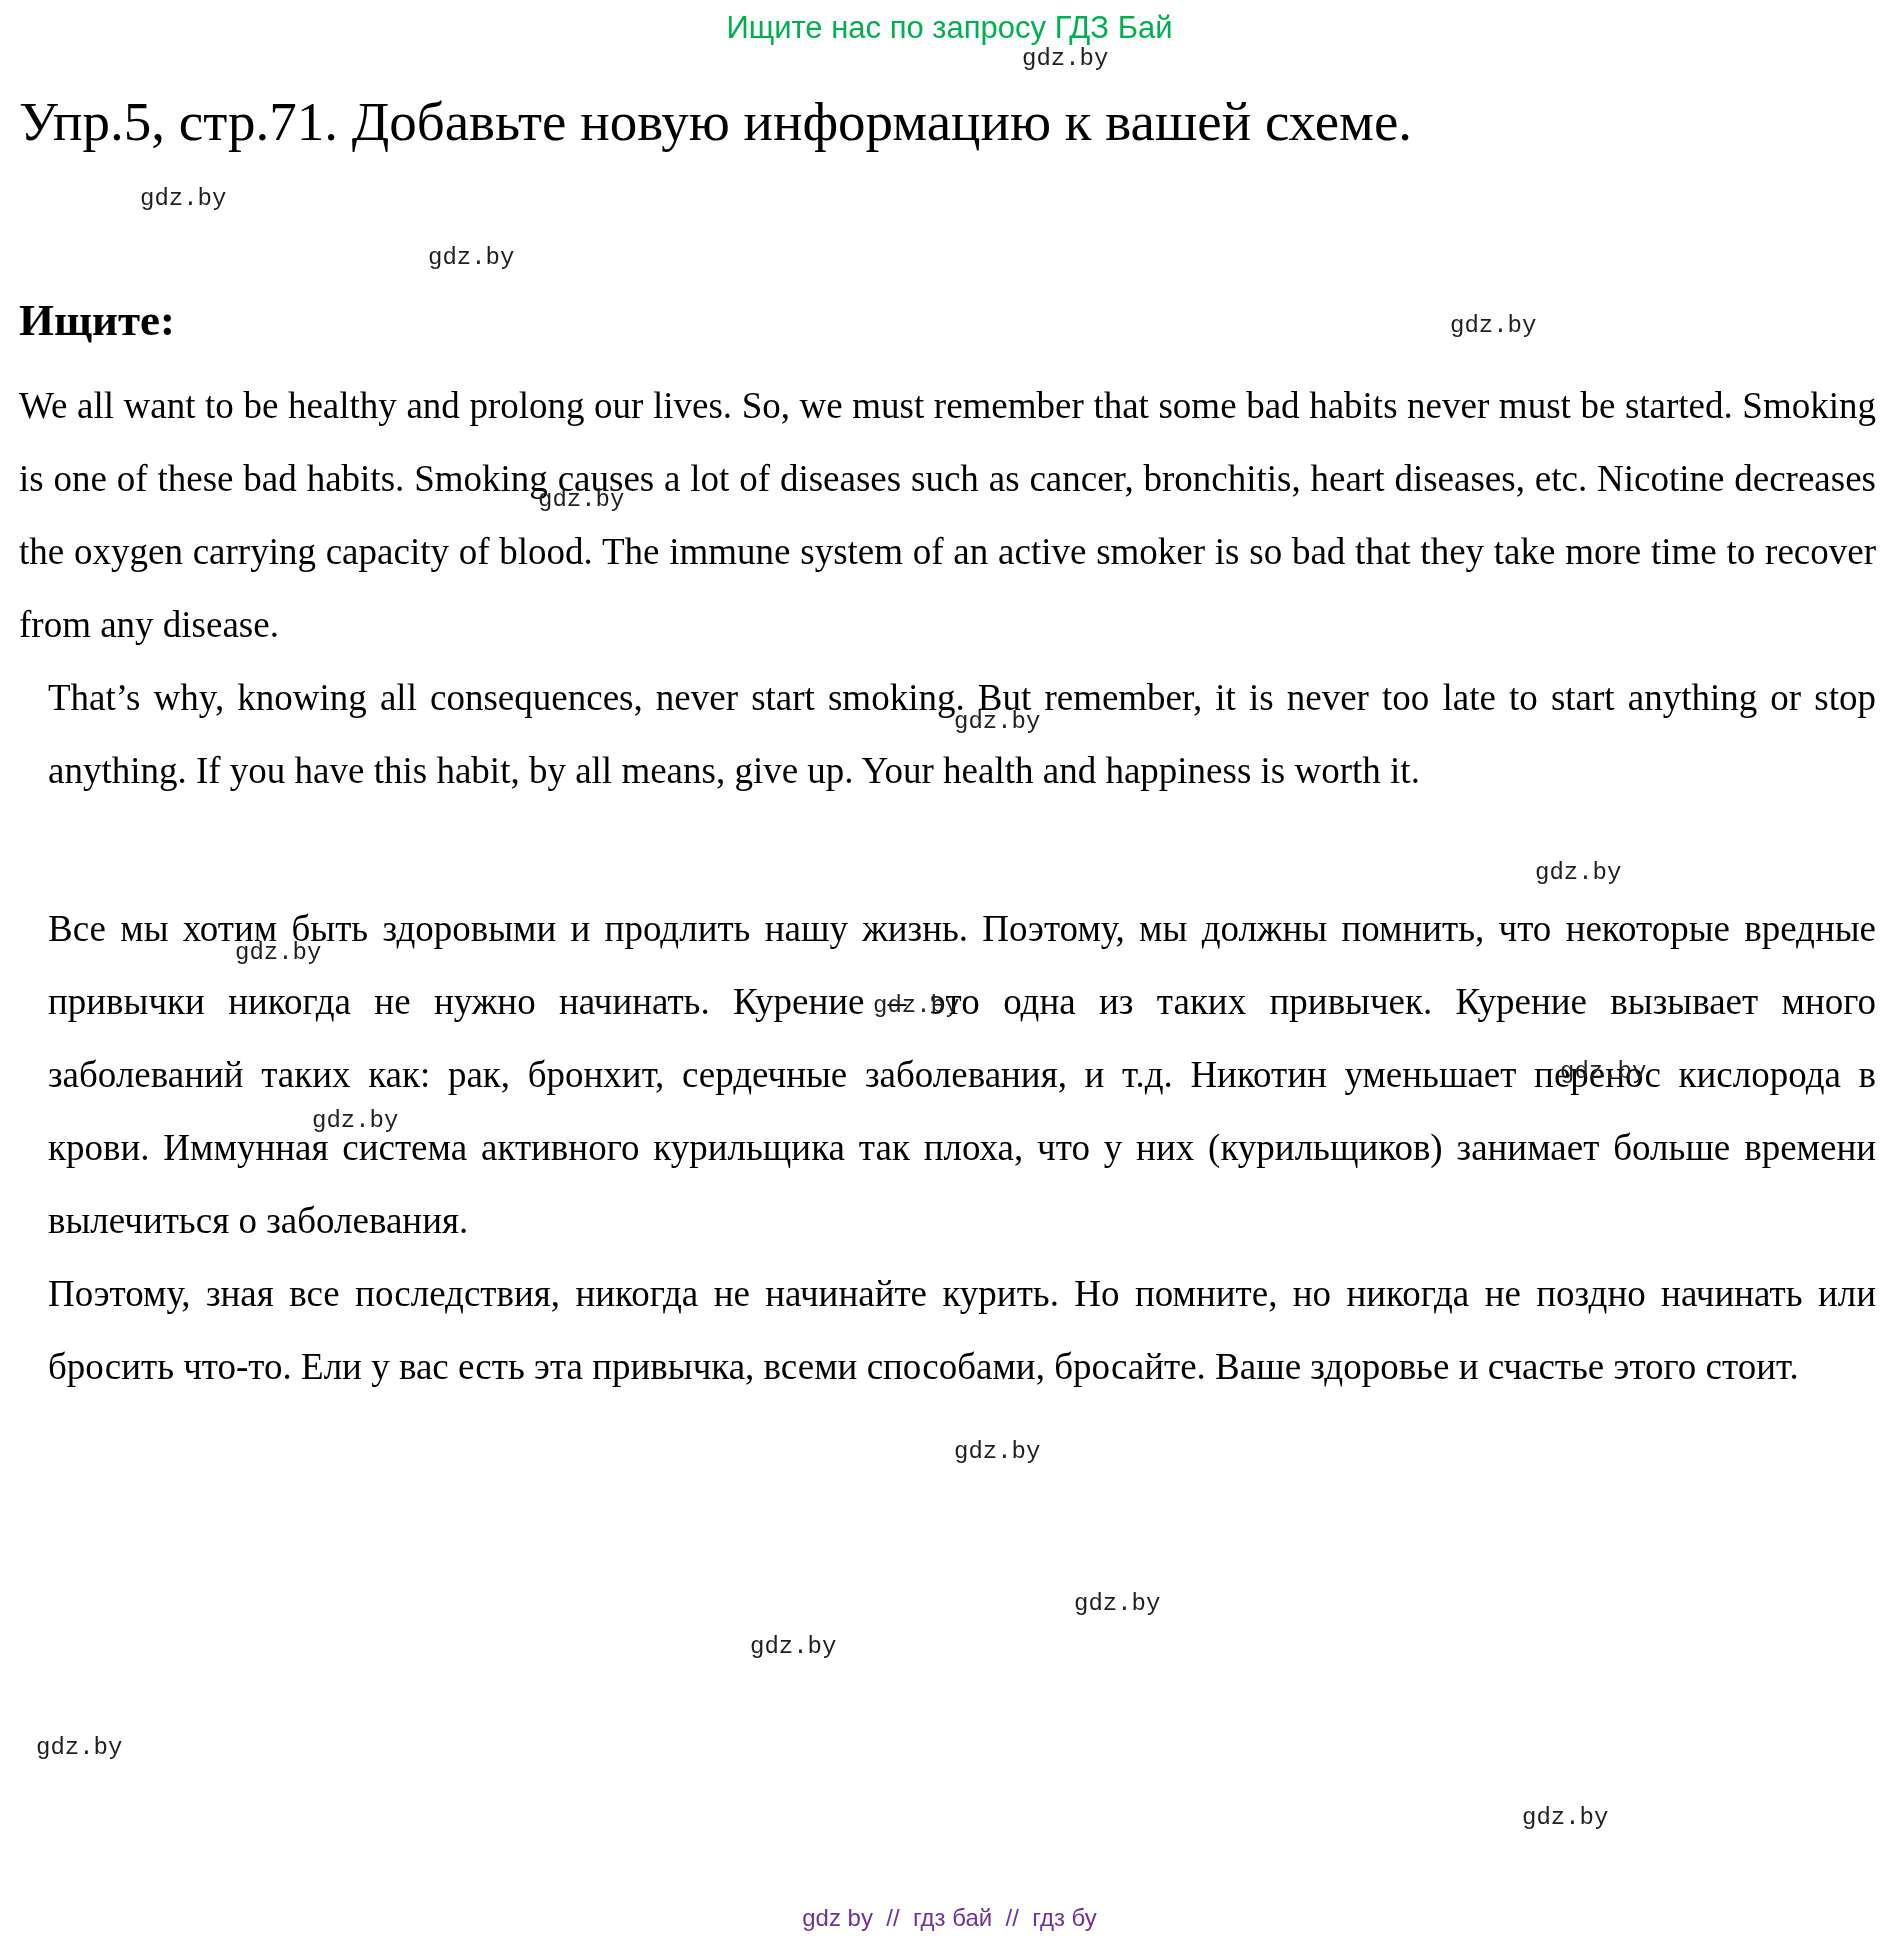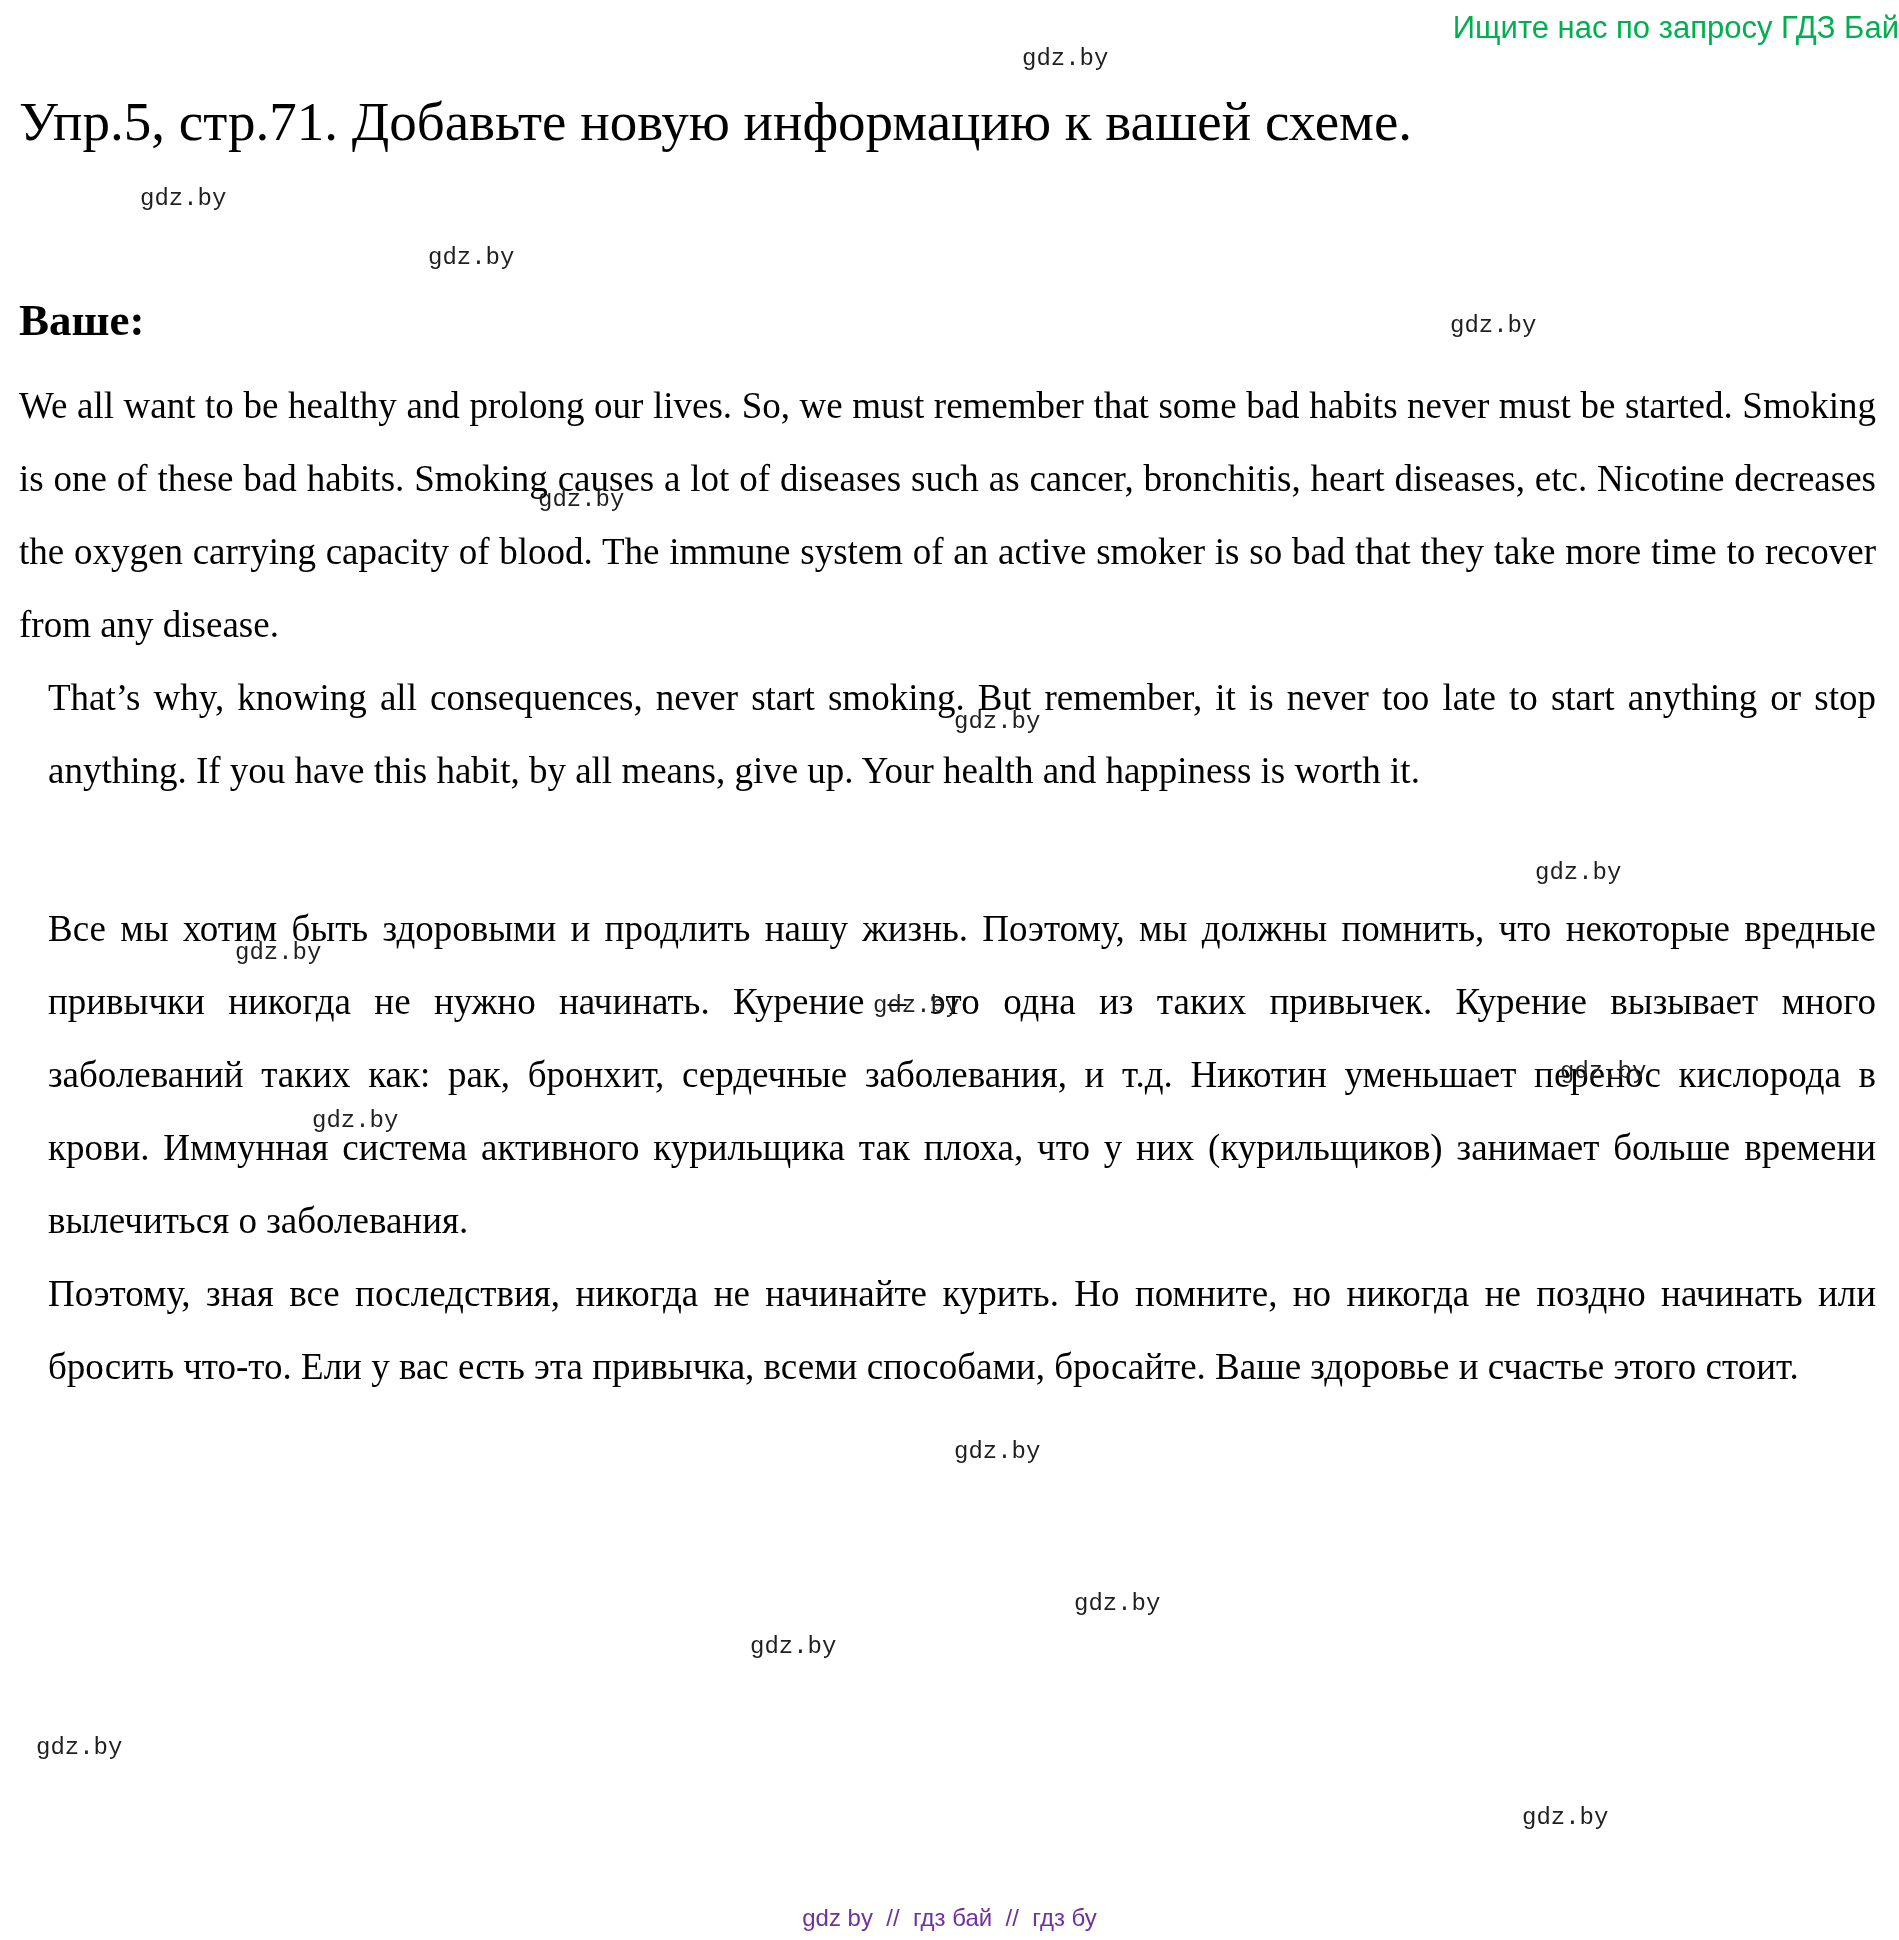--- a/index.html
+++ b/index.html
@@ -10,21 +10,21 @@
     width: 1899px;
     height: 1941px;
     background: #ffffff;
     font-family: "Liberation Serif", serif;
     color: var(--text-color, #000000);
     overflow: hidden;
   }
 
   .green-header {
     padding-top: 9.5px;
-    text-align: right;
+    text-align: center;
     font-family: "Liberation Sans", sans-serif;
     font-size: 31px;
     font-weight: 400;
     color: var(--green, #00b050);
   }
 
   .title {
     margin: 42px 23px 0 19px;
     font-size: 55px;
     line-height: 1.25;
@@ -69,21 +69,21 @@
 </style>
 </head>
 <body>
 
 <div class="page">
 
   <div class="green-header">Ищите нас по запросу ГДЗ Бай</div>
 
   <div class="title">Упр.5, стр.71. Добавьте новую информацию к вашей схеме.</div>
 
-  <div class="section-label answer-label">Ваше:</div>
+  <div class="section-label answer-label">Ищите:</div>
 
   <p class="body-text">We all want to be healthy and prolong our lives. So, we must remember that some bad habits never must be started. Smoking is one of these bad habits. Smoking causes a lot of diseases such as cancer, bronchitis, heart diseases, etc. Nicotine decreases the oxygen carrying capacity of blood. The immune system of an active smoker is so bad that they take more time to recover from any disease.</p>
 
   <p class="body-text">That’s why, knowing all consequences, never start smoking. But remember, it is never too late to start anything or stop anything. If you have this habit, by all means, give up. Your health and happiness is worth it.</p>
 
 
   <p class="body-text translation-text">Все мы хотим быть здоровыми и продлить нашу жизнь. Поэтому, мы должны помнить, что некоторые вредные привычки никогда не нужно начинать. Курение – это одна из таких привычек. Курение вызывает много заболеваний таких как: рак, бронхит, сердечные заболевания, и т.д. Никотин уменьшает перенос кислорода в крови. Иммунная система активного курильщика так плоха, что у них (курильщиков) занимает больше времени вылечиться о заболевания.</p>
 
   <p class="body-text">Поэтому, зная все последствия, никогда не начинайте курить. Но помните, но никогда не поздно начинать или бросить что-то. Ели у вас есть эта привычка, всеми способами, бросайте. Ваше здоровье и счастье этого стоит.</p>
 

